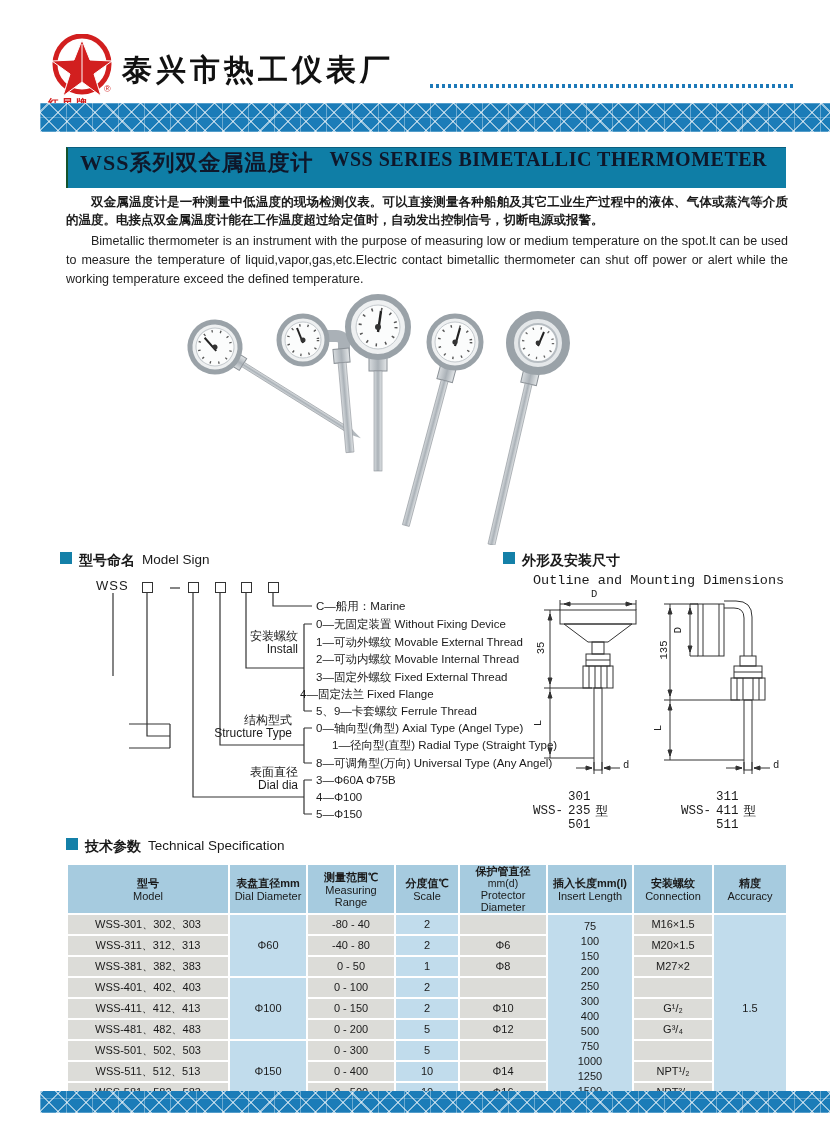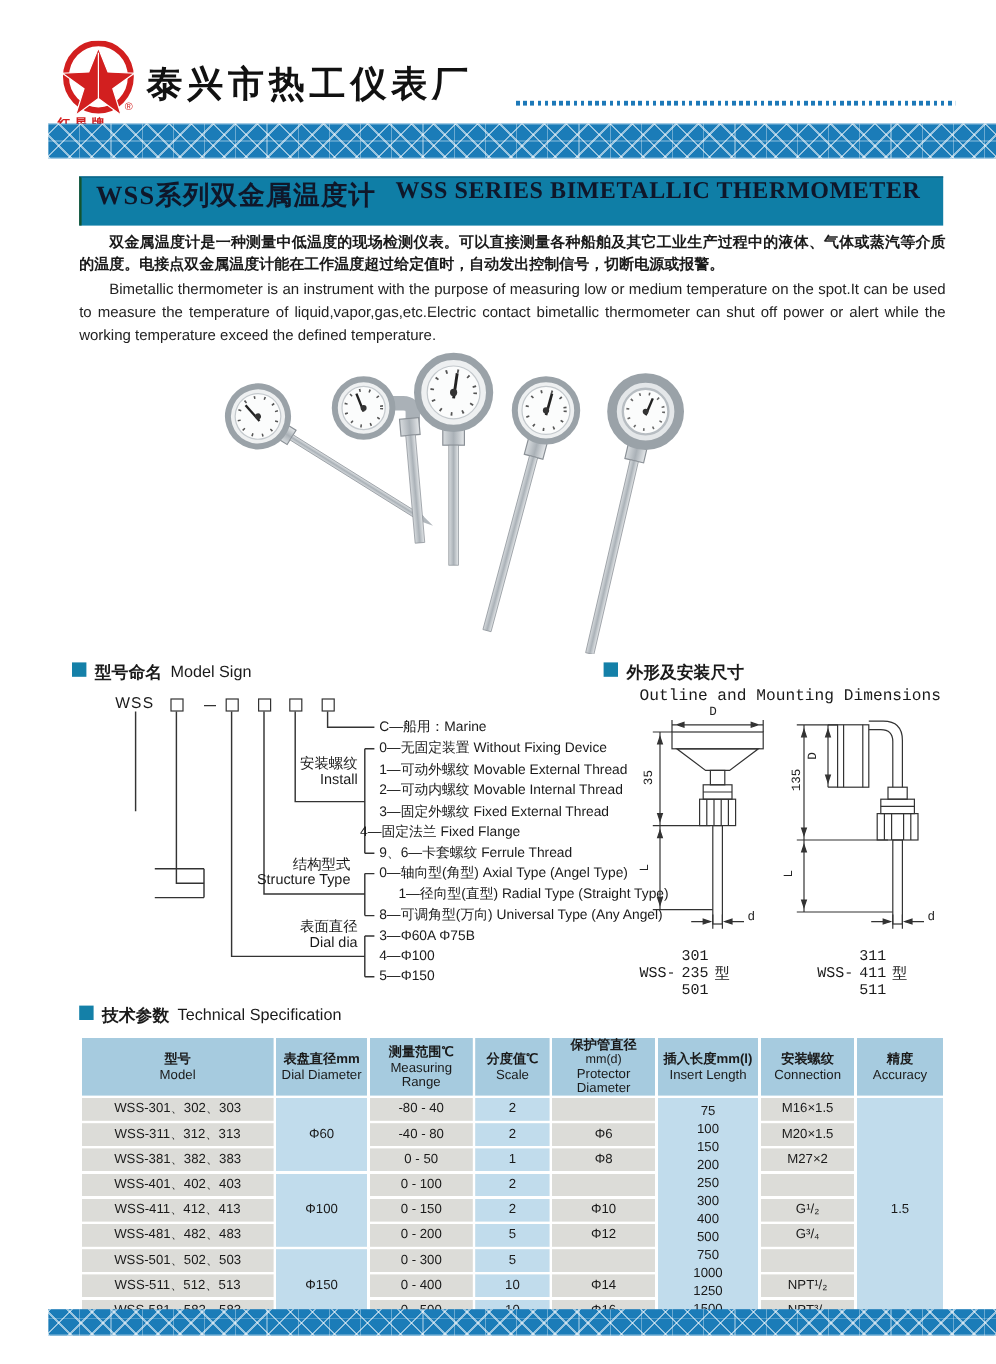--- a/index.html
+++ b/index.html
@@ -211,21 +211,21 @@
         <div>表面直径</div>
         <div>Dial dia</div>
       </div>
 
       <div class="itm" style="left:256px;top:22px;">C—船用：Marine</div>
       <div class="itm" style="left:256px;top:40px;">0—无固定装置 Without Fixing Device</div>
       <div class="itm" style="left:256px;top:58px;">1—可动外螺纹 Movable External Thread</div>
       <div class="itm" style="left:256px;top:75px;">2—可动内螺纹 Movable Internal Thread</div>
       <div class="itm" style="left:256px;top:93px;">3—固定外螺纹 Fixed External Thread</div>
       <div class="itm" style="left:240px;top:110px;">4—固定法兰 Fixed Flange</div>
-      <div class="itm" style="left:256px;top:127px;">9、6—卡套螺纹 Ferrule Thread</div>
+      <div class="itm" style="left:256px;top:127px;">5、9—卡套螺纹 Ferrule Thread</div>
       <div class="itm" style="left:256px;top:144px;">0—轴向型(角型) Axial Type (Angel Type)</div>
       <div class="itm" style="left:272px;top:161px;">1—径向型(直型) Radial Type (Straight Type)</div>
       <div class="itm" style="left:256px;top:179px;">8—可调角型(万向) Universal Type (Any Angel)</div>
       <div class="itm" style="left:256px;top:196px;">3—Φ60A  Φ75B</div>
       <div class="itm" style="left:256px;top:213px;">4—Φ100</div>
       <div class="itm" style="left:256px;top:230px;">5—Φ150</div>
     </div>
   </div>
 
   <div class="abs ol">

